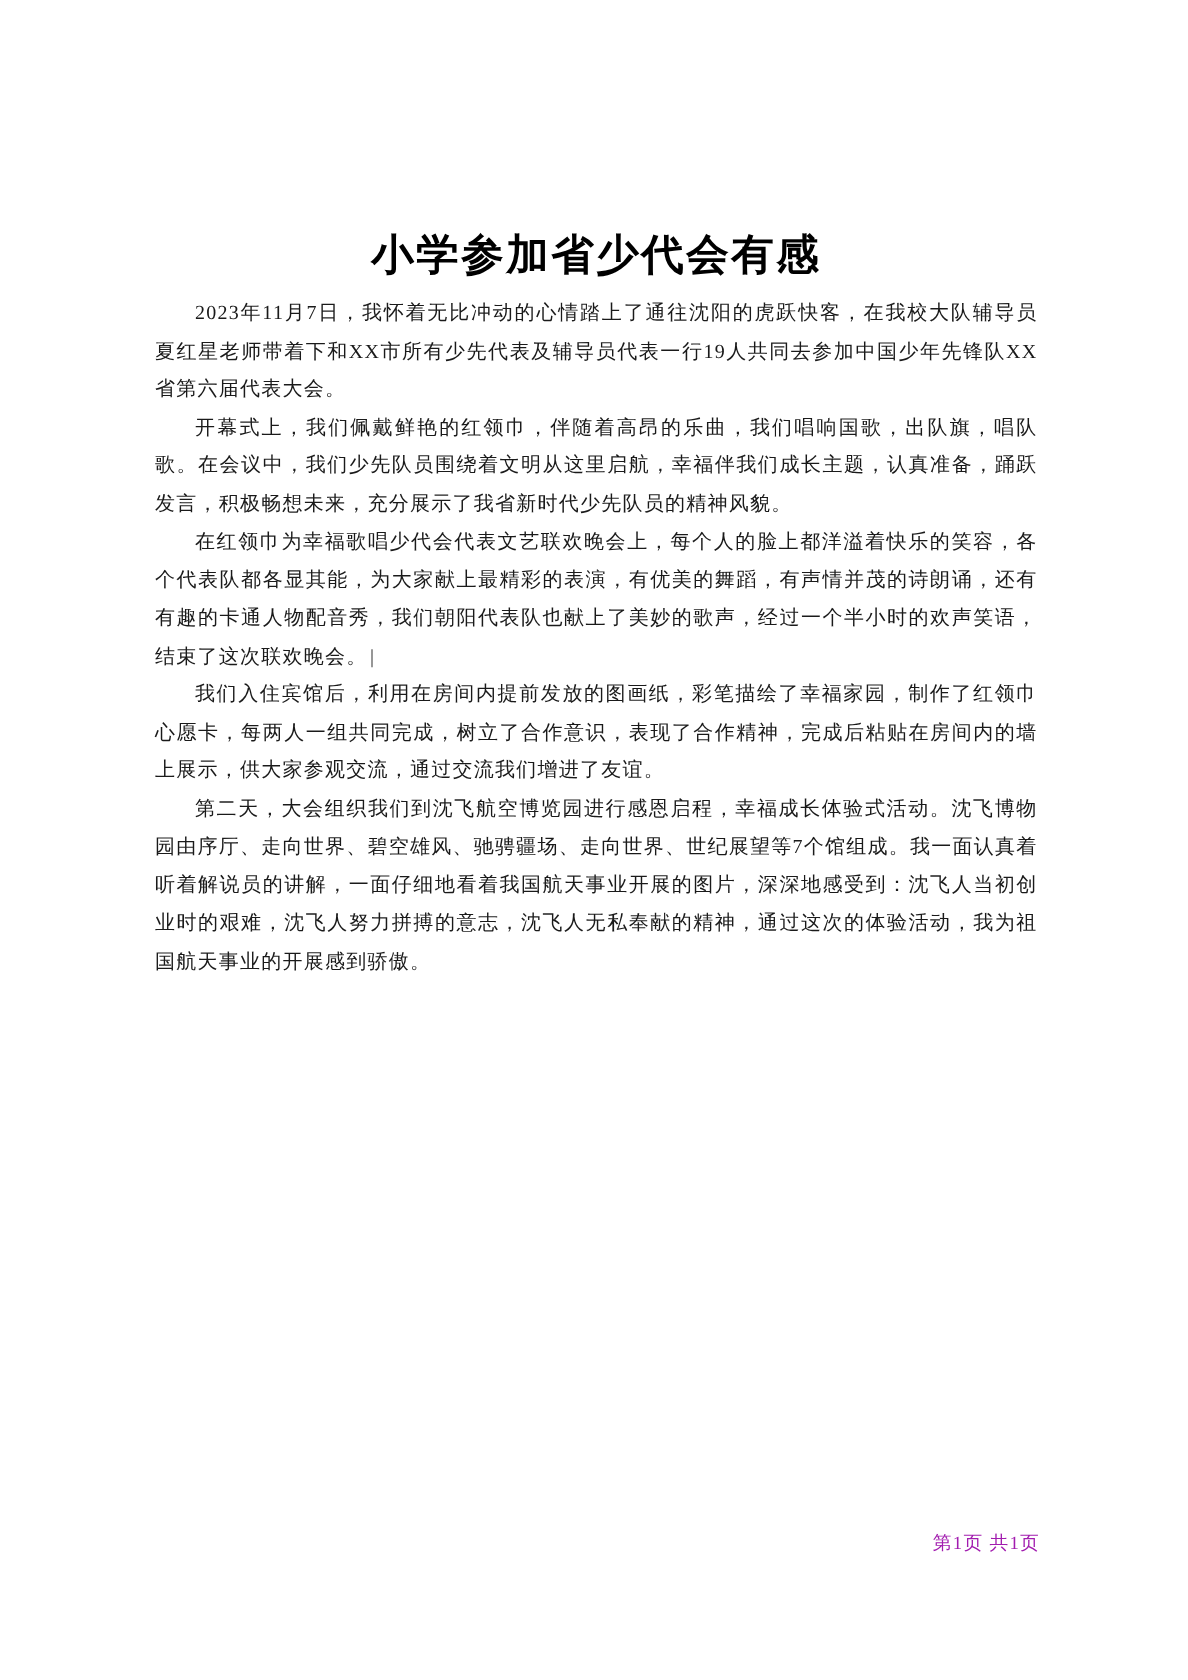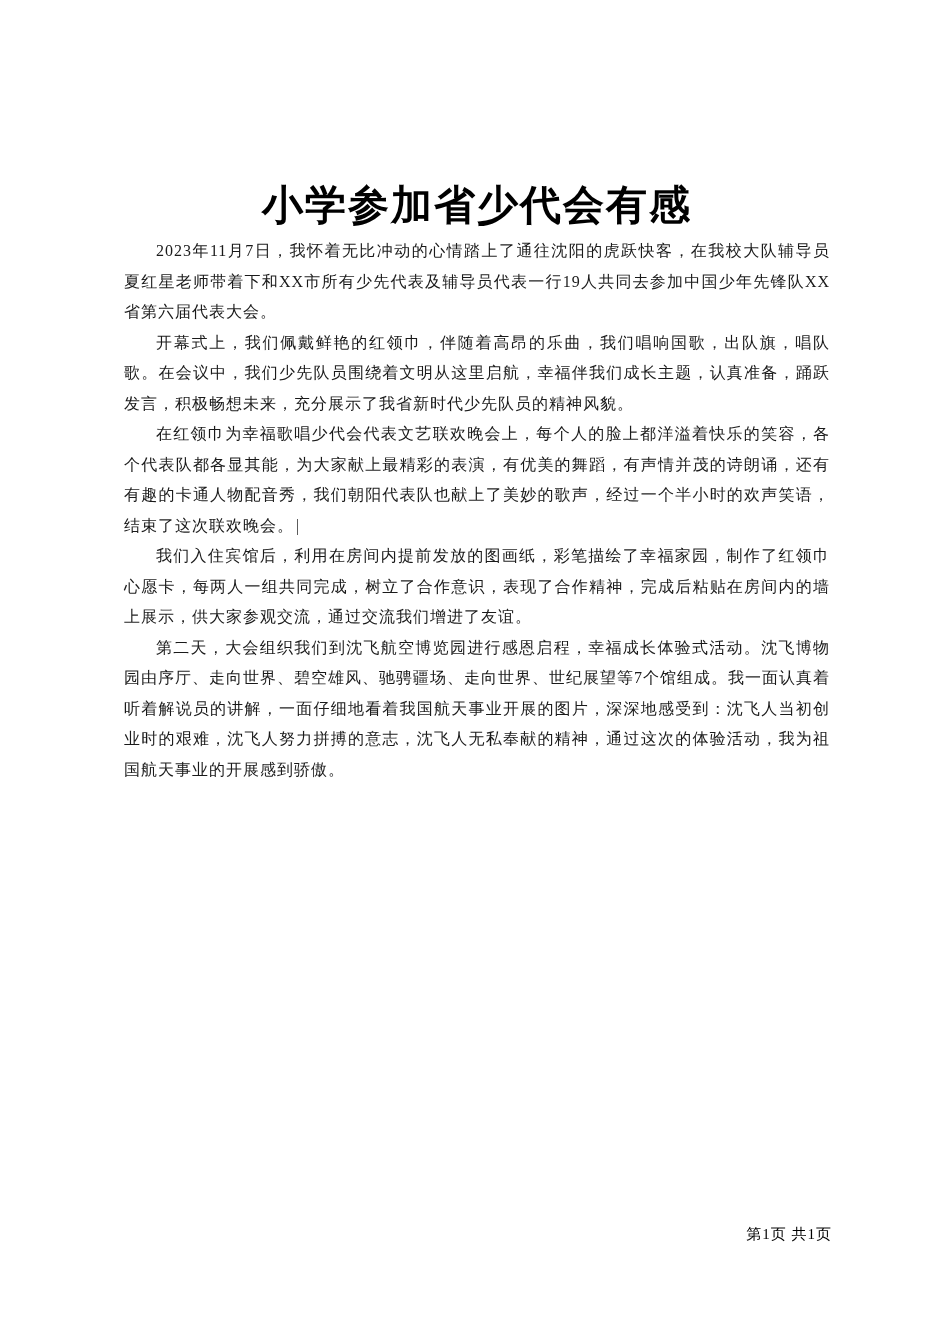--- a/index.html
+++ b/index.html
@@ -13,21 +13,21 @@
     color: #000000;
   }
   .page {
     position: absolute;
     top: 0; left: 0; right: 0; bottom: 0;
     padding: 186px 120px 0 124px;
     background: #ffffff;
   }
   .doc-title {
     text-align: center;
-    font-size: 41px;
+    font-size: 34px;
     line-height: 38px;
     font-weight: 700;
     letter-spacing: 2px;
     margin-bottom: 12px;
   }
   .para {
     font-size: 16px;
     line-height: 30.5px;
     text-align: justify;
     text-indent: 2em;
@@ -39,21 +39,21 @@
     font-weight: 400;
     color: #333333;
     padding-left: 2px;
   }
   .page-footer {
     position: absolute;
     right: 118px;
     bottom: 100px;
     font-size: 15px;
     letter-spacing: 1px;
-    color: #000000;
+    color: #a21caf;
   }
 </style>
 </head>
 <body>
 
 <div class="page">
 
   <h1 class="doc-title">小学参加省少代会有感</h1>
 
   <p class="para">2023年11月7日，我怀着无比冲动的心情踏上了通往沈阳的虎跃快客，在我校大队辅导员夏红星老师带着下和XX市所有少先代表及辅导员代表一行19人共同去参加中国少年先锋队XX省第六届代表大会。</p>

